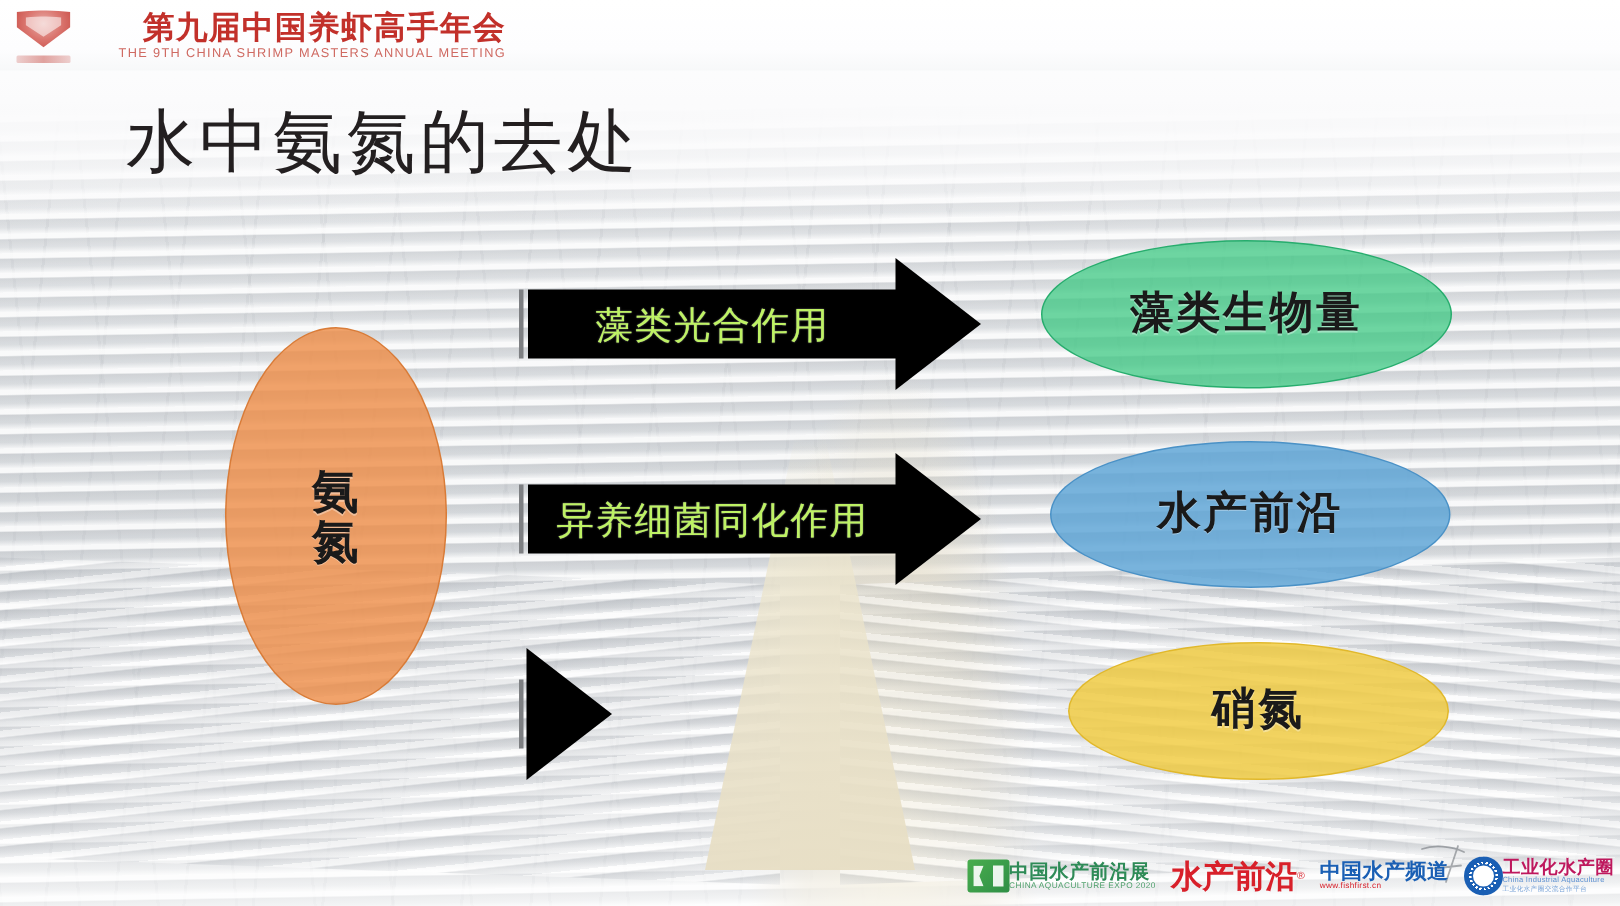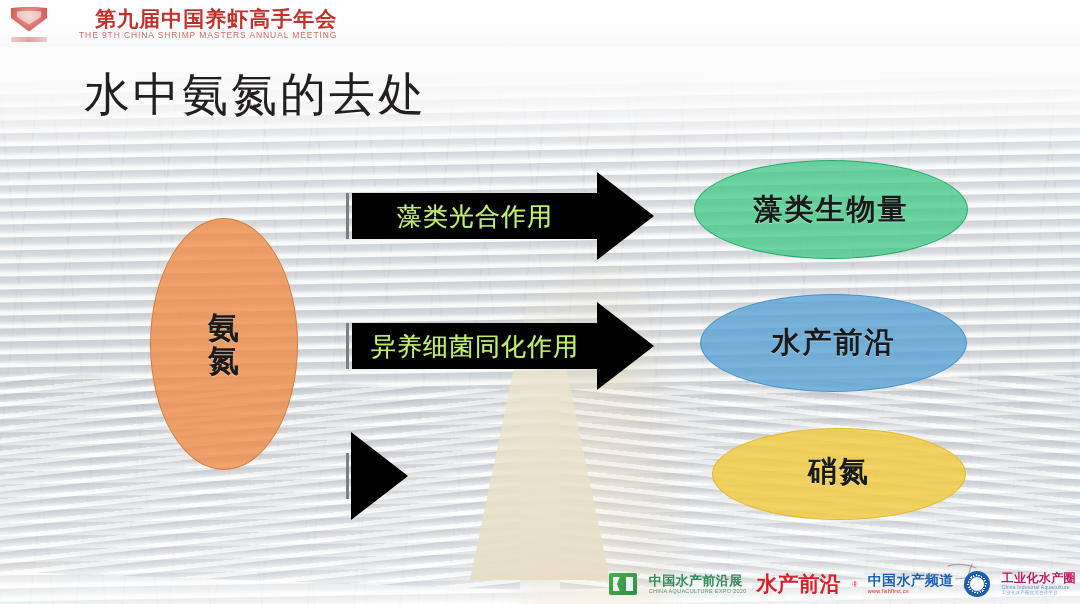--- a/index.html
+++ b/index.html
@@ -180,21 +180,21 @@
     border: 1.5px solid rgba(70,142,196,0.9);
   }
   #ellipse-protein .label { font-size: 29px; letter-spacing: 2px; }
 
   #ellipse-nitrate {
     left: 712px; top: 428px;
     width: 252px; height: 90px;
     background: rgba(240,202,62,0.82);
     border: 1.5px solid rgba(223,182,38,0.9);
   }
-  #ellipse-nitrate .label { font-size: 29px; letter-spacing: 2px; font-family: Liberation Mono, monospace; }
+  #ellipse-nitrate .label { font-size: 29px; letter-spacing: 2px; }
 
   
   .arrow {
     position: absolute;
     z-index: 4;
     display: flex;
     align-items: stretch;
   }
   .arrow-tick {
     width: 3px;
@@ -247,21 +247,21 @@
   .footer {
     position: absolute;
     right: 0; bottom: 0;
     height: 40px;
     display: flex;
     align-items: center;
     gap: 10px;
     padding-right: 4px;
     z-index: 6;
   }
-  .flogo { display: flex; align-items: center; gap: 12px; }
+  .flogo { display: flex; align-items: center; gap: 0; }
 
   .flogo-mark-cafe {
     width: 28px; height: 22px;
     background: linear-gradient(135deg, #49ad4e 0%, #2f8f46 100%);
     position: relative;
     border-radius: 2px;
     flex: none;
   }
   .flogo-mark-cafe::before {
     content: "";

